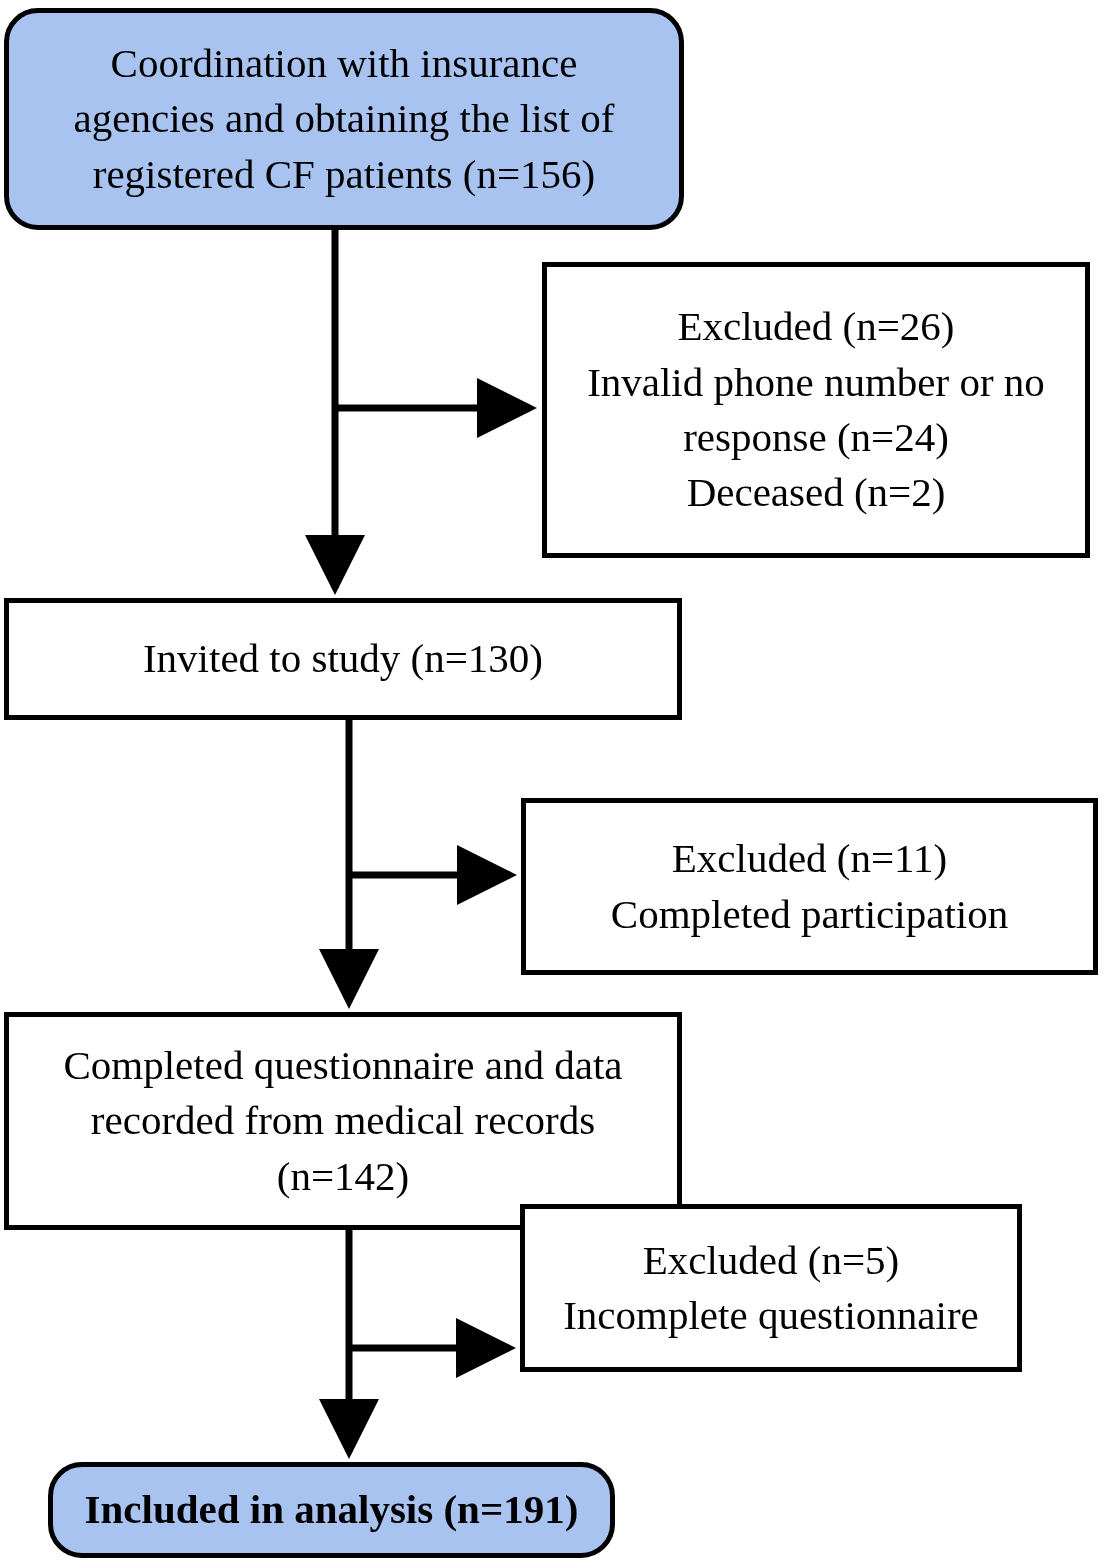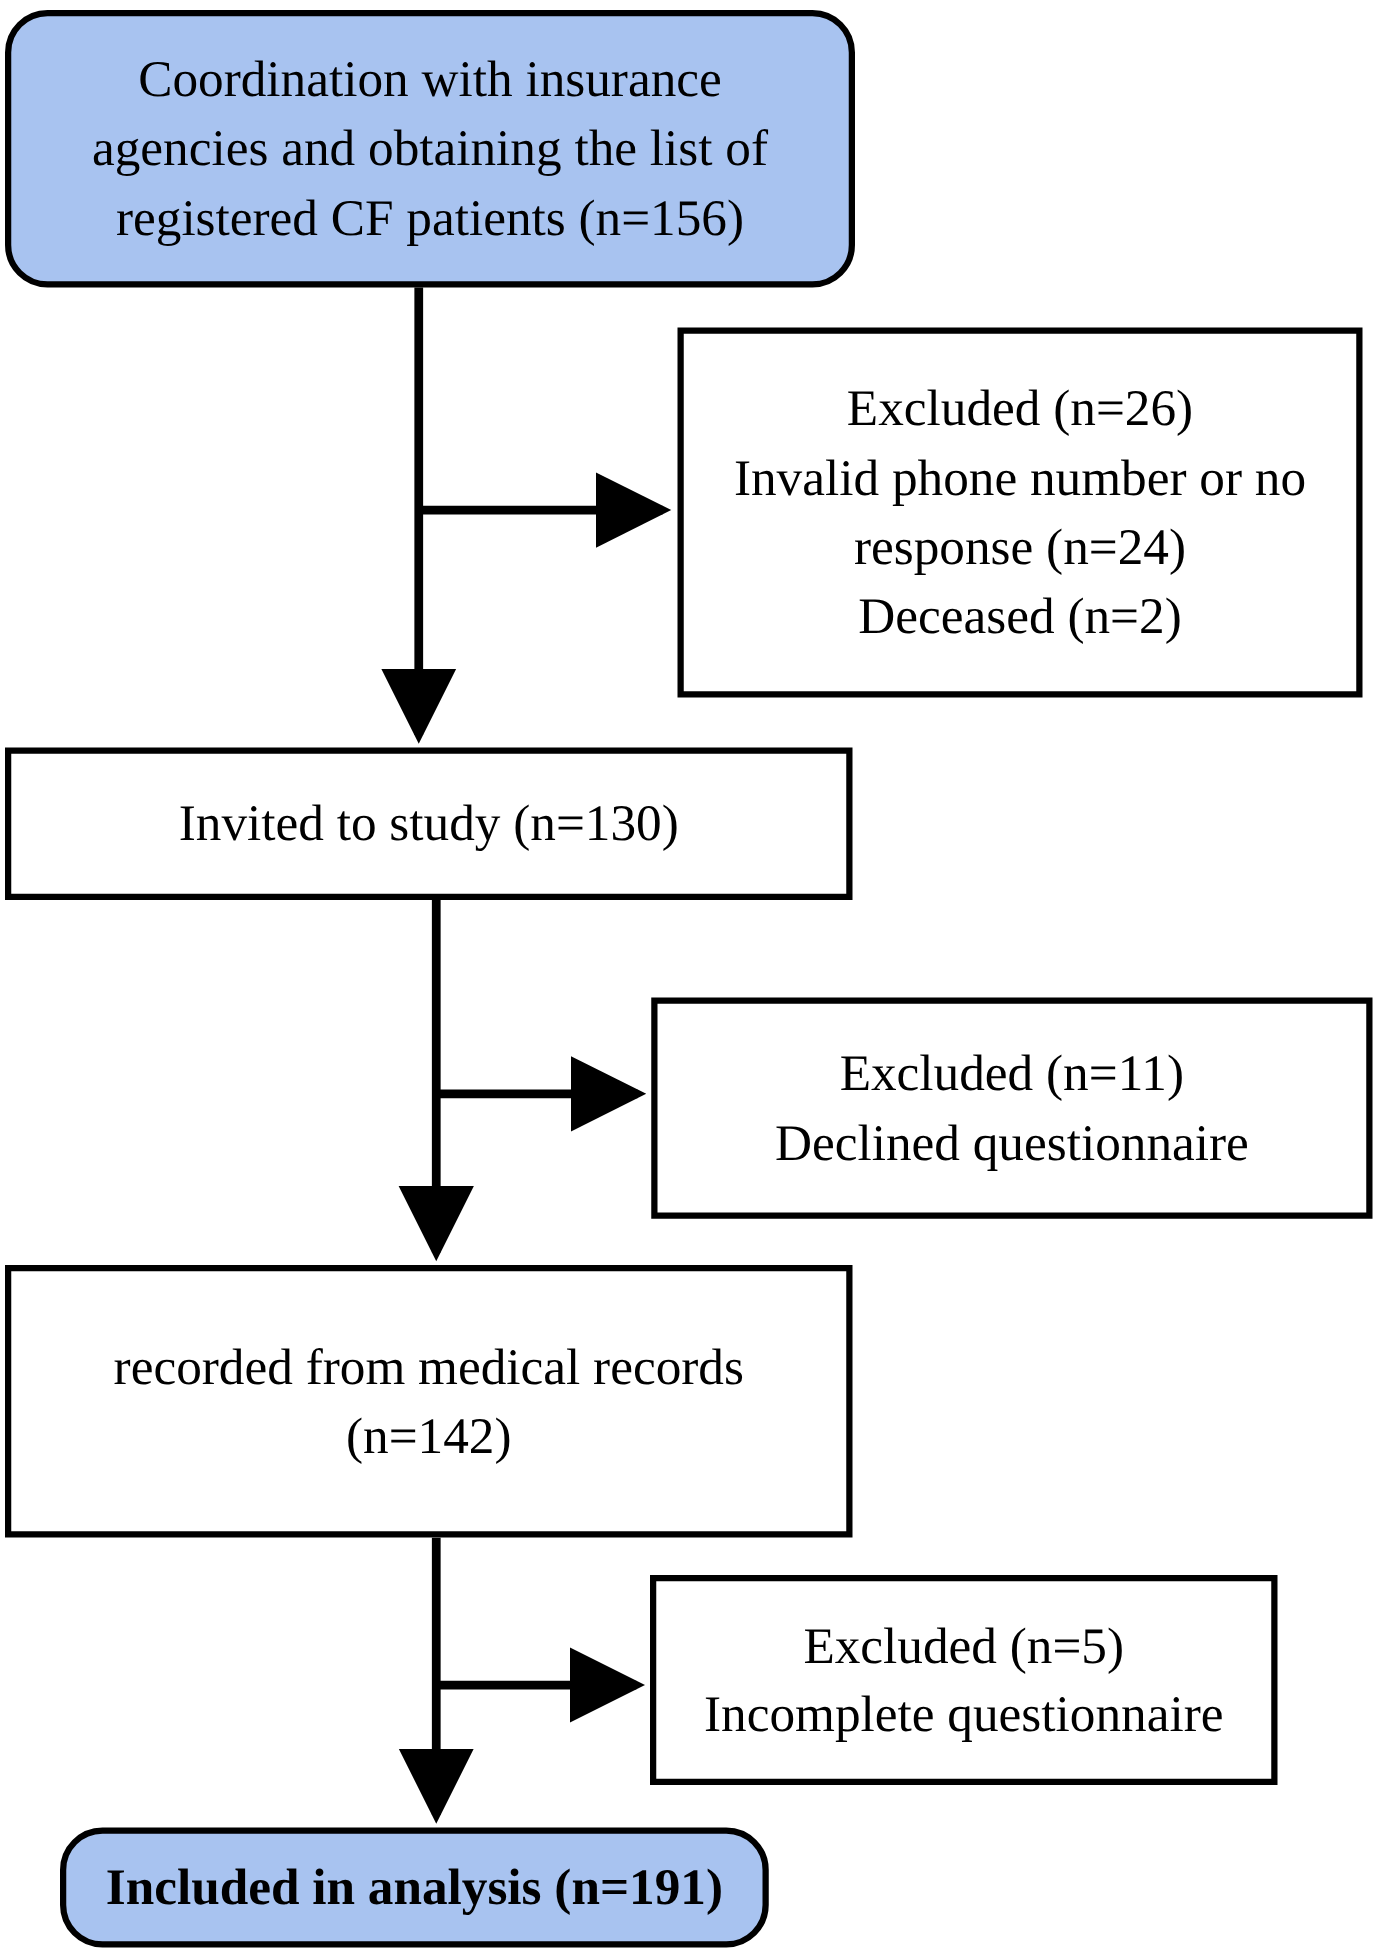--- a/index.html
+++ b/index.html
@@ -44,21 +44,21 @@
   .center .lines { text-align: center; }
   .left .lines   { text-align: center; }
   .bold .line    { font-weight: bold; }
 
   
   #node-source      { left: 4px;   top: 8px;    width: 680px; height: 222px; }
   #node-excluded-1  { left: 542px; top: 262px;  width: 548px; height: 296px; }
   #node-invited     { left: 4px;   top: 598px;  width: 678px; height: 122px; }
   #node-excluded-2  { left: 521px; top: 798px;  width: 577px; height: 177px; }
   #node-completed   { left: 4px;   top: 1012px; width: 678px; height: 218px; }
-  #node-excluded-3  { left: 520px; top: 1260px; width: 502px; height: 168px; }
+  #node-excluded-3  { left: 520px; top: 1204px; width: 502px; height: 168px; }
   #node-included    { left: 48px;  top: 1462px; width: 567px; height: 96px; }
 
   #connector-layer {
     position: absolute;
     left: 0; top: 0;
     width: 1104px;
     height: 1568px;
     pointer-events: none;
   }
 </style>
@@ -106,26 +106,27 @@
 
   <div class="node center" id="node-invited">
     <div class="lines">
       <div class="line">Invited to study (n=130)</div>
     </div>
   </div>
 
   <div class="node left" id="node-excluded-2">
     <div class="lines">
       <div class="line">Excluded (n=11)</div>
-      <div class="line">Declined questionnaire</div>
+      <div class="line">Completed participation</div>
     </div>
   </div>
 
   <div class="node center" id="node-completed">
     <div class="lines">
+      <div class="line">Completed questionnaire and data</div>
       <div class="line">recorded from medical records</div>
       <div class="line">(n=142)</div>
     </div>
   </div>
 
   <div class="node left" id="node-excluded-3">
     <div class="lines">
       <div class="line">Excluded (n=5)</div>
       <div class="line">Incomplete questionnaire</div>
     </div>

